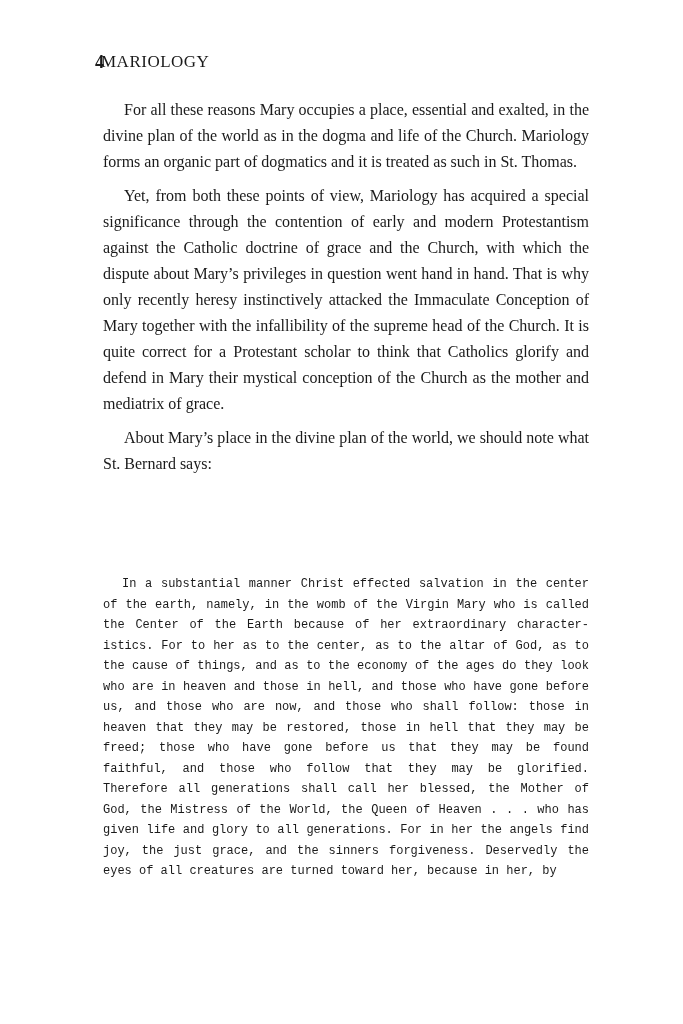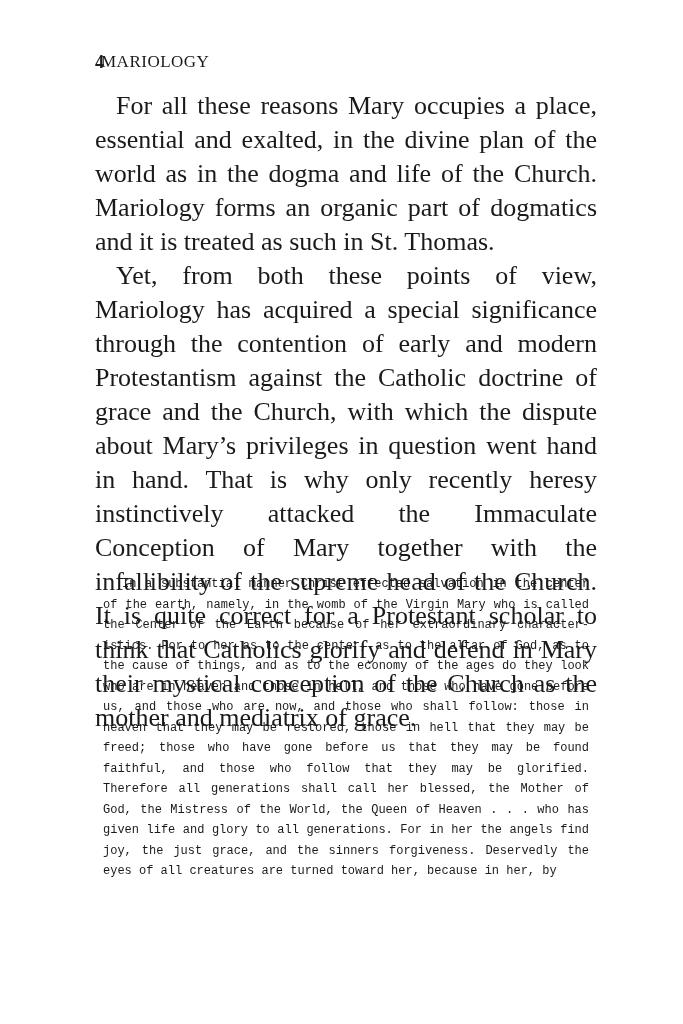--- a/index.html
+++ b/index.html
@@ -47,23 +47,23 @@
       line-height: 24px;
       padding-left: 6px;
     }
     .body-text {
       position: absolute;
       top: 89px;
       left: 95px;
       width: 502px;
     }
     .para {
-      margin: 0;
-      font-size: 26px;
-      line-height: 34px;
+      margin: 8px;
+      font-size: 16px;
+      line-height: 26px;
       text-align: justify;
       text-indent: 21px;
       hyphens: manual;
     }
     .quote {
       position: absolute;
       top: 566px;
       left: 95px;
       width: 502px;
     }
@@ -82,19 +82,20 @@
 <div class="page">
 
   <div class="running-head">
     <span class="page-number">4</span>
     <div class="book-title">MARIOLOGY</div>
   </div>
 
   <div class="body-text">
     <p class="para">For all these reasons Mary occupies a place, essential and exalted, in the divine plan of the world as in the dogma and life of the Church. Mariology forms an or­ganic part of dogmatics and it is treated as such in St. Thomas.</p>
     <p class="para">Yet, from both these points of view, Mariology has ac­quired a special significance through the contention of early and modern Protestantism against the Catholic doc­trine of grace and the Church, with which the dispute about Mary’s privileges in question went hand in hand. That is why only recently heresy instinctively attacked the Immaculate Conception of Mary together with the infallibility of the supreme head of the Church. It is quite correct for a Protestant scholar to think that Catholics glorify and defend in Mary their mystical conception of the Church as the mother and mediatrix of grace.</p>
+    <p class="para">About Mary’s place in the divine plan of the world, we should note what St. Bernard says:</p>
   </div>
 
   <div class="quote">
     <p>In a substantial manner Christ effected salvation in the center of the earth, namely, in the womb of the Virgin Mary who is called the Center of the Earth because of her extraordinary character­istics. For to her as to the center, as to the altar of God, as to the cause of things, and as to the economy of the ages do they look who are in heaven and those in hell, and those who have gone before us, and those who are now, and those who shall follow: those in heaven that they may be restored, those in hell that they may be freed; those who have gone before us that they may be found faithful, and those who follow that they may be glorified. Therefore all generations shall call her blessed, the Mother of God, the Mistress of the World, the Queen of Heaven . . . who has given life and glory to all generations. For in her the angels find joy, the just grace, and the sinners forgiveness. Deservedly the eyes of all creatures are turned toward her, because in her, by</p>
   </div>
 
 </div>
 
 </body></html>

